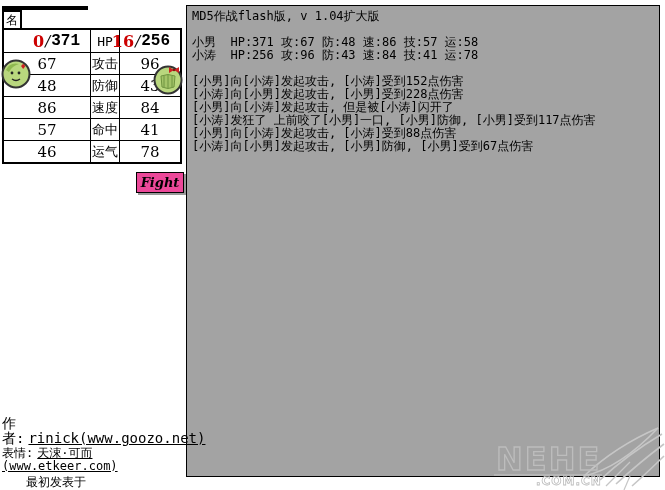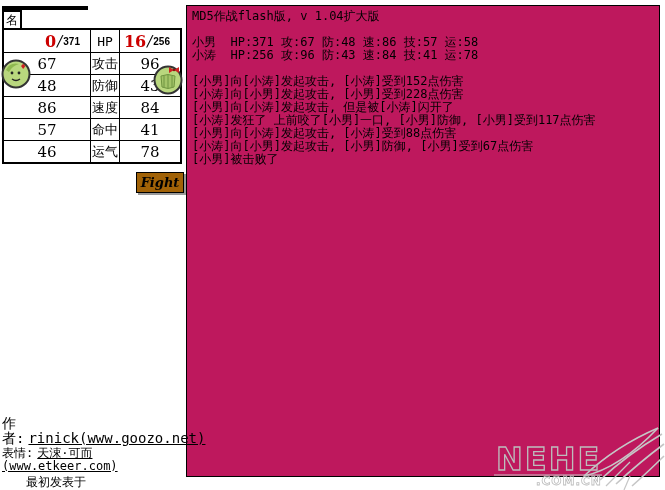--- a/index.html
+++ b/index.html
@@ -26,38 +26,38 @@
     display:grid; grid-template-columns:86px 30px 60px; grid-auto-rows:22px;
     background:#fff; position:relative; z-index:2;
   }
   .cell { display:flex; align-items:center; justify-content:center; box-sizing:border-box; }
   .cell.lbl { border-left:1px solid #000; border-right:1px solid #000; font-size:13px; }
   .cell.bt { border-top:1px solid #000; }
   .cell.val { font-family:"DejaVu Serif", serif; font-weight:normal; font-size:15px; }
   .cell.hpcell { justify-content:flex-end; padding-right:10px; }
   .hp-cur { color:#cc0000; font-family:"DejaVu Serif", serif; font-weight:bold; font-size:16px; }
   .hp-slash { font-family:"DejaVu Serif", serif; font-style:italic; font-size:15px; padding:0 1px; }
-  .hp-max { font-family:Liberation Sans, sans-serif; font-weight:bold; font-size:10px; }
+  .hp-max { font-family:Liberation Mono, monospace; font-weight:bold; font-size:16px; }
 
   .deco-arcs { position:absolute; left:-2px; top:0; width:186px; height:200px; z-index:1; pointer-events:none; }
   .avatar { position:absolute; z-index:3; }
   .avatar.av1 { left:-2px; top:52px; }
   .avatar.av2 { left:150px; top:58px; }
 
   .fight-btn {
     position:absolute; left:134px; top:166px; width:46px; height:19px;
-    border:1px solid #000; background:#a16207; box-shadow:2px 2px 0 #999;
+    border:1px solid #000; background:#ec4899; box-shadow:2px 2px 0 #999;
     font-family:"DejaVu Serif", serif; font-style:italic; font-weight:bold; font-size:13px;
     display:flex; align-items:center; justify-content:center; cursor:pointer; z-index:4;
   }
 
   
   .log-box {
     position:absolute; left:186px; top:5px; width:474px; height:472px;
-    border:1px solid #000; box-sizing:border-box; background:#be185d;
+    border:1px solid #000; box-sizing:border-box; background:#a3a3a3;
     padding:4px 4px 0 5px; overflow:hidden;
   }
   .log-line { font-size:12px; line-height:13px; min-height:13px; white-space:pre; }
 
   
   .footer { position:absolute; left:2px; top:416px; width:184px; }
   .f1 { font-size:14px; line-height:15px; }
   .f2 { margin-top:1px; font-size:12px; line-height:13px; }
   .f3 { margin-top:3px; margin-left:24px; font-size:12px; line-height:13px; }
   .f-label { margin-right:4px; }
@@ -142,21 +142,20 @@
   <div class="log-line"></div>
   <div class="log-line">小男  HP:371 攻:67 防:48 速:86 技:57 运:58</div>
   <div class="log-line">小涛  HP:256 攻:96 防:43 速:84 技:41 运:78</div>
   <div class="log-line"></div>
   <div class="log-line">[小男]向[小涛]发起攻击, [小涛]受到152点伤害</div>
   <div class="log-line">[小涛]向[小男]发起攻击, [小男]受到228点伤害</div>
   <div class="log-line">[小男]向[小涛]发起攻击, 但是被[小涛]闪开了</div>
   <div class="log-line">[小涛]发狂了 上前咬了[小男]一口, [小男]防御, [小男]受到117点伤害</div>
   <div class="log-line">[小男]向[小涛]发起攻击, [小涛]受到88点伤害</div>
   <div class="log-line">[小涛]向[小男]发起攻击, [小男]防御, [小男]受到67点伤害</div>
-  <div class="log-line">[小男]被击败了</div>
 </div>
 
 <div class="footer">
   <div class="f1"><span class="f-label">作者:</span><span class="u">rinick(www.goozo.net)</span></div>
   <div class="f2"><span class="f-label">表情:</span><span class="u">天涑·可而(www.etkeer.com)</span></div>
   <div class="f3"><span>最初发表于</span></div>
 </div>
 
 <svg class="watermark" viewBox="0 0 185 66">
 

